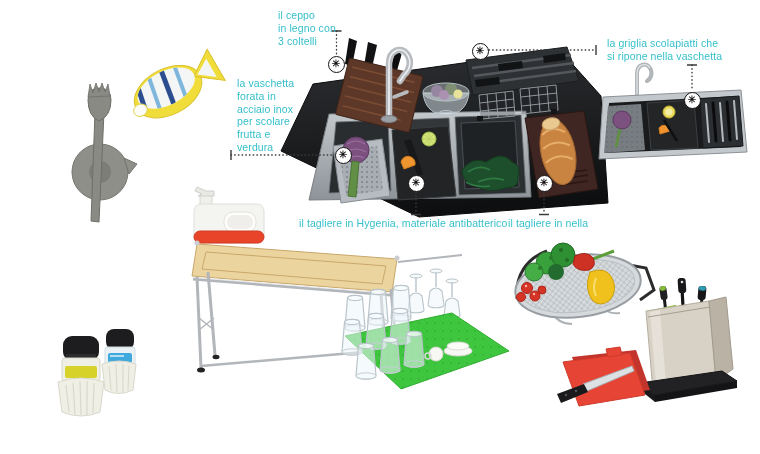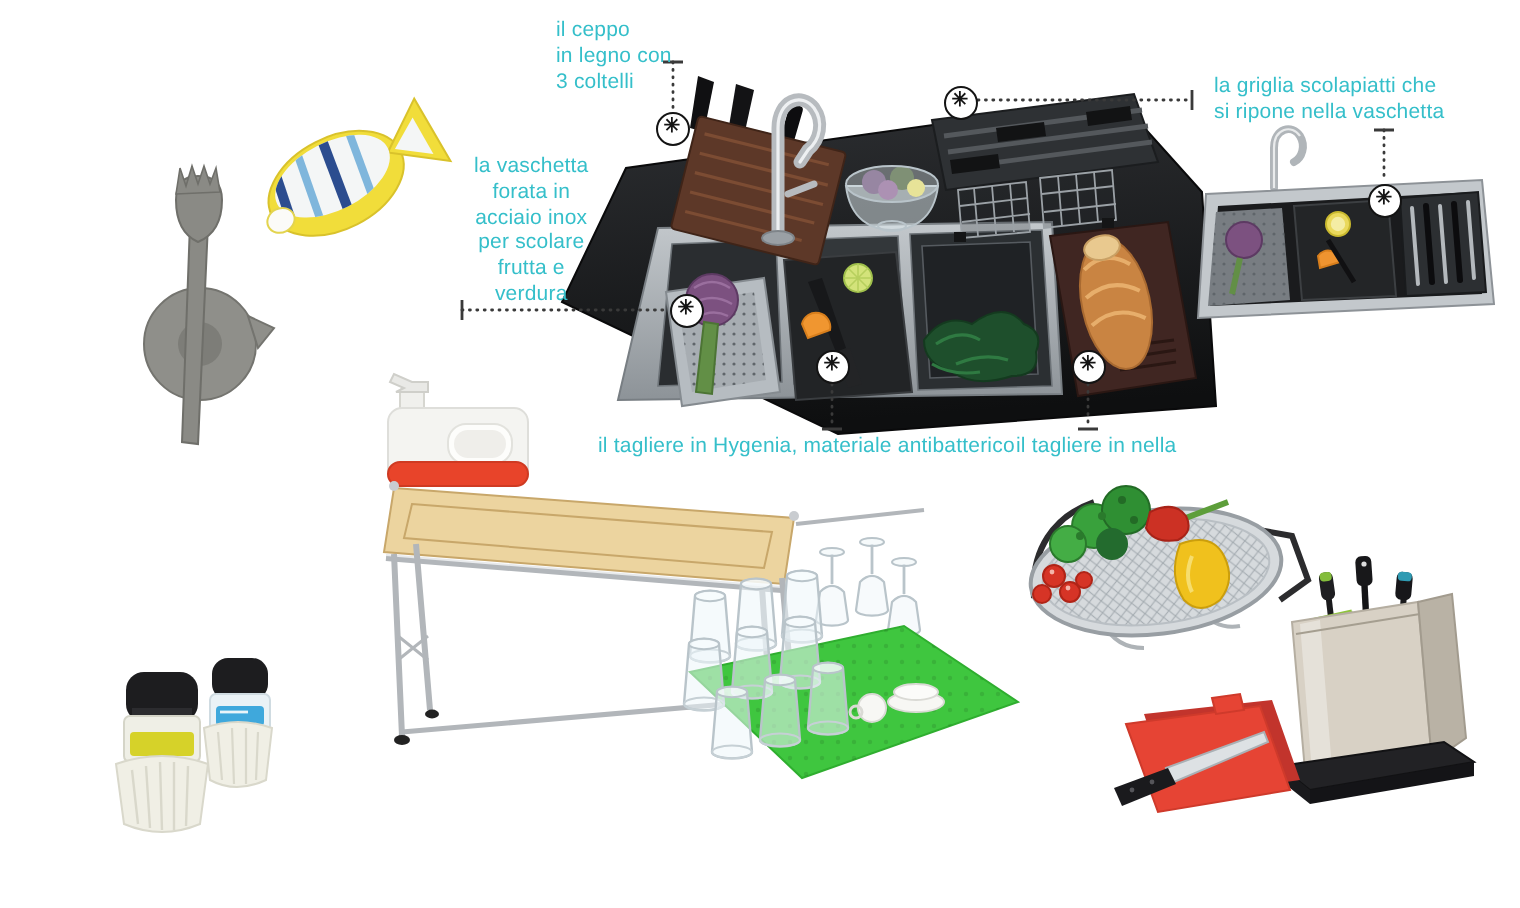--- a/index.html
+++ b/index.html
@@ -326,21 +326,21 @@
       <path d="M416,192 V213"></path>
       <path d="M544,192 V213"></path>
     </g>
     <path d="M331.5,31 H341.5 M231,150 V160 M596,45 V55 M687,65 H697 M411,214.5 H421 M539,214.5 H549"></path>
   </g>
 </svg>
 
 <div class="callout" style="left:278px;top:9px;">il ceppo
 in legno con
 3 coltelli</div>
-<div class="callout" style="left:237px;top:77px;text-align:center;">la vaschetta
+<div class="callout" style="left:237px;top:77px;">la vaschetta
 forata in
 acciaio inox
 per scolare
 frutta e
 verdura</div>
 <div class="callout" style="left:607px;top:37px;">la griglia scolapiatti che
 si ripone nella vaschetta</div>
 <div class="callout" style="left:299px;top:217px;">il tagliere in Hygenia, materiale antibatterico</div>
 <div class="callout" style="left:508px;top:217px;">il tagliere in nella</div>
 

